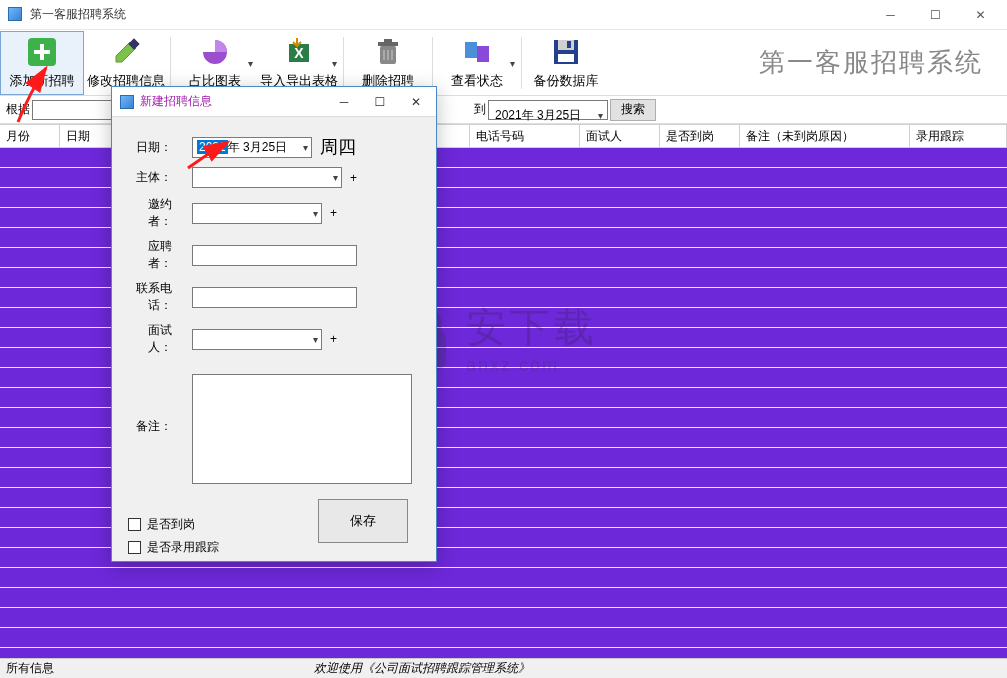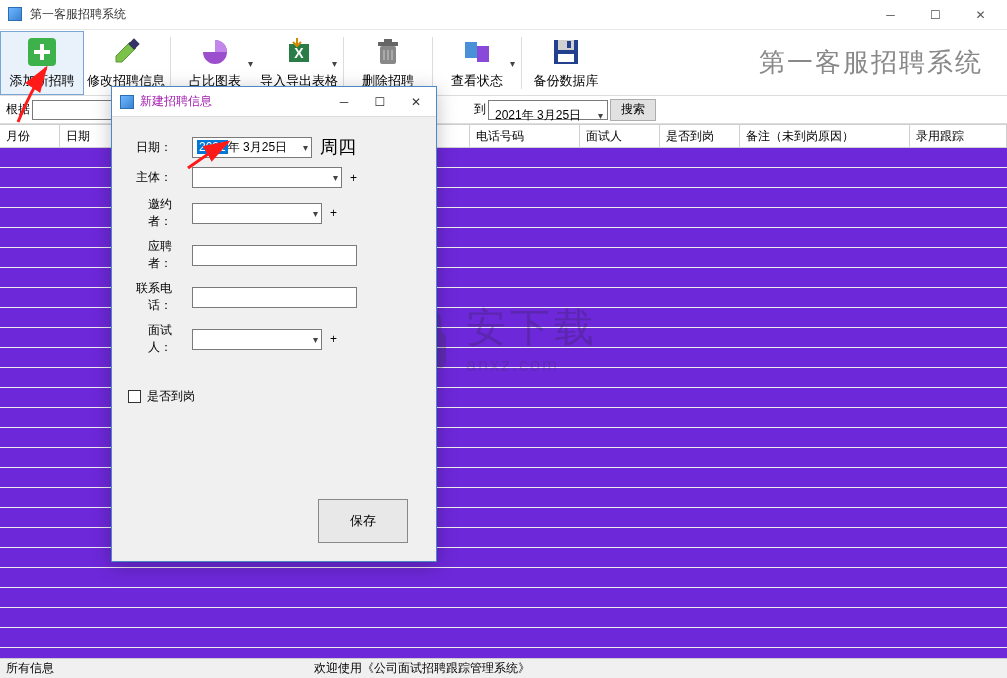--- a/index.html
+++ b/index.html
@@ -29,21 +29,21 @@
 
 
 .grid { height: 534px; background: #6d28d9; position: relative; overflow:hidden;}
 .grid-header { height: 24px; background: #fff; border-bottom: 1px solid #d0d0d0; border-top: 1px solid #d0d0d0; display: flex; }
 .gh { border-right: 1px solid #d0d0d0; display:flex; align-items:center; padding: 0 6px; font-size:12px; color:#000; background:#fff;}
 .grid-rows { position:absolute; top:24px; left:0; right:0; bottom:0; }
 .grid-rows .rowline { height: 20px; border-bottom: 1px solid #eee; }
 
 
 .statusbar { position:absolute; bottom:0; left:0; right:0; height: 20px; background:#f0f0f0; border-top:1px solid #ccc; display:flex; align-items:center; padding:0 6px; font-size:12px; color:#000;}
-.status-mid { margin-left: 260px; }
+.status-mid { margin-left: 260px; font-style: italic; }
 
 
 .dialog { position: absolute; left: 111px; top: 86px; width: 326px; height: 476px; background: #f0f0f0; border: 1px solid #4a88c7; box-shadow: 0 4px 18px rgba(0,0,0,.25); }
 .dlg-titlebar { height: 30px; background: #fff; display:flex; align-items:center; padding:0 2px 0 8px; border-bottom:1px solid #ddd;}
 .dlg-titlebar .title { flex:1; font-size:12px; color:#a21caf;}
 .dlg-winbtn { width: 36px; height: 28px; display:flex; align-items:center; justify-content:center; color:#333;}
 .dlg-body { padding: 10px 16px 12px 16px; }
 .frow { display:flex; align-items:center; margin: 8px 0; }
 .flabel { width: 64px; text-align: right; padding-right: 20px; font-size:12px;}
 .finput { border:1px solid #7a7a7a; background:#fff; height:21px; flex: 0 0 150px; padding:0 4px; font-size:12px;}
@@ -276,26 +276,34 @@
       <span class="flabel">联系电话：</span>
       <input class="finput" style="flex-basis: 130px;">
     </div>
 
     <div class="frow">
       <span class="flabel">面试人：</span>
       <span class="fcombo" style="flex-basis:130px"></span>
       <span class="plus">+</span>
     </div>
 
+    <div class="frow" style="align-items:flex-start; margin-top:18px;">
+      <span class="flabel" style="margin-top:44px">备注：</span>
+      <textarea class="ftextarea" style=""></textarea>
+    </div>
 
     <div style="height:18px"></div>
 
     <div class="chkrow">
       <span class="chkbox"></span>
       <span>是否到岗</span>
+    </div>
+    <div class="chkrow">
+      <span class="chkbox"></span>
+      <span>是否录用跟踪</span>
     </div>
 
     <div class="savebtn">
       <span>保存</span>
     </div>
   </div>
 </div>
 
 <svg class="arrow1" width="60" height="70">
   <defs>

